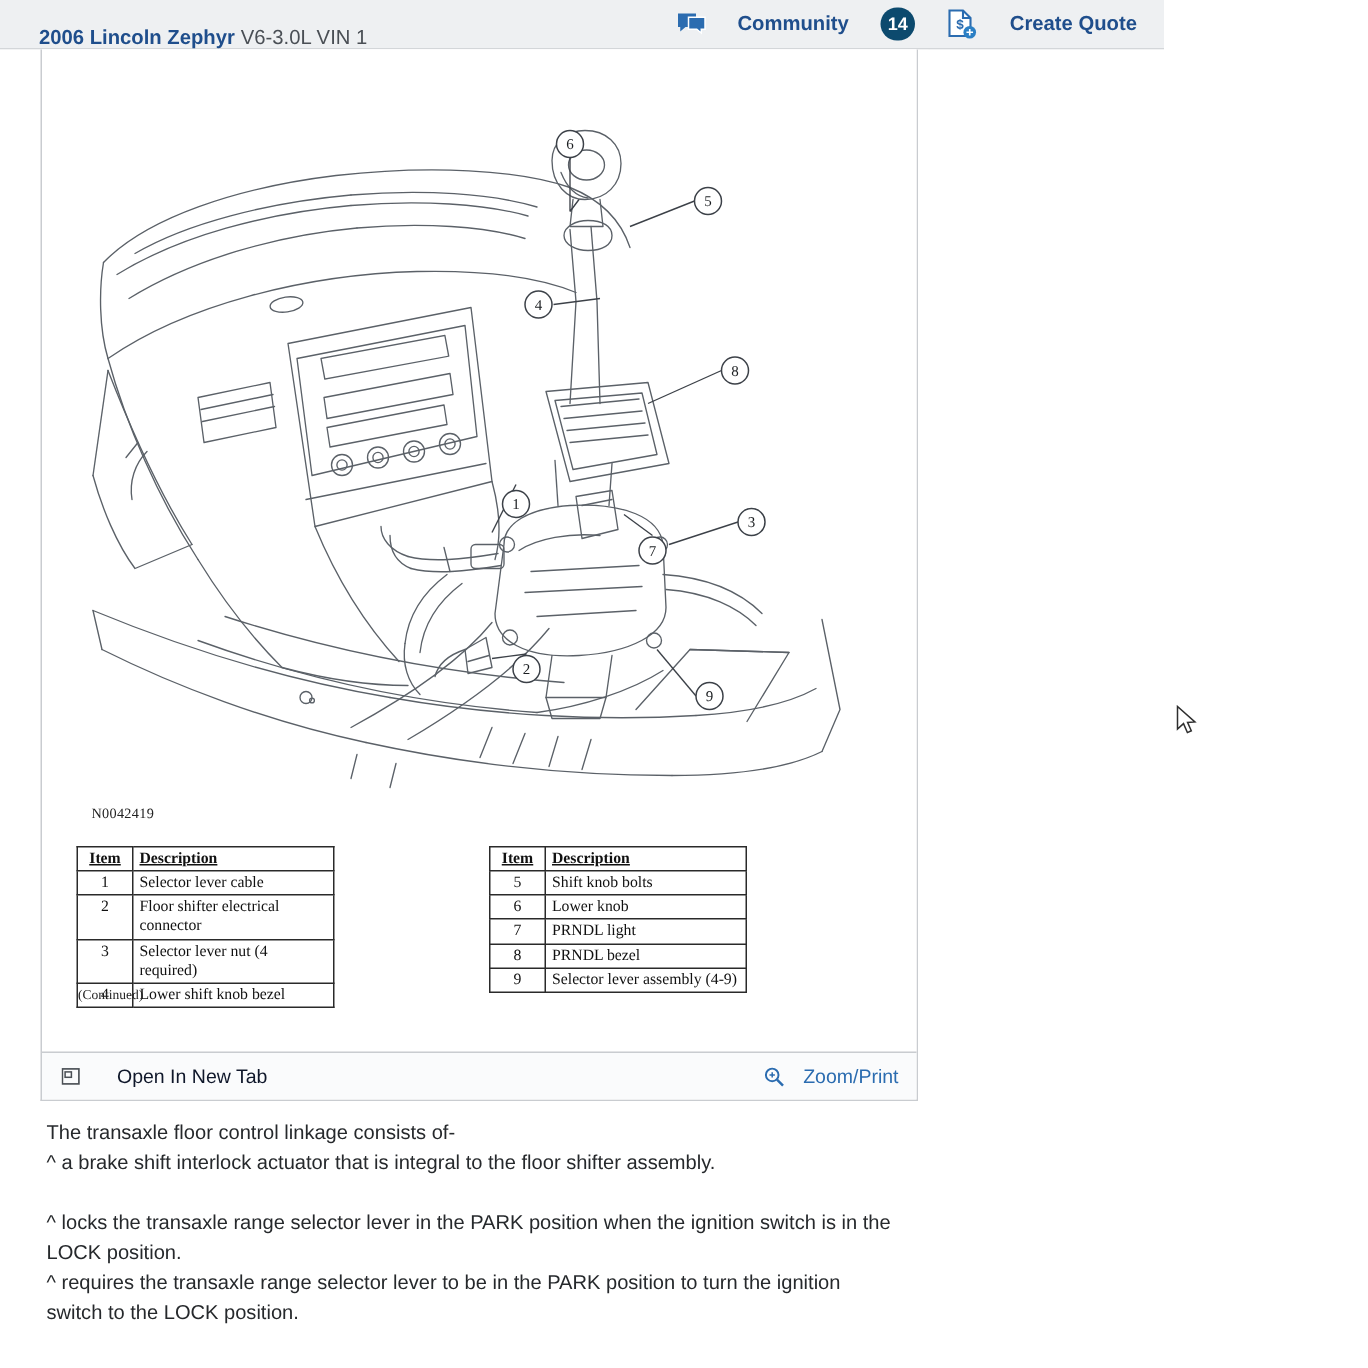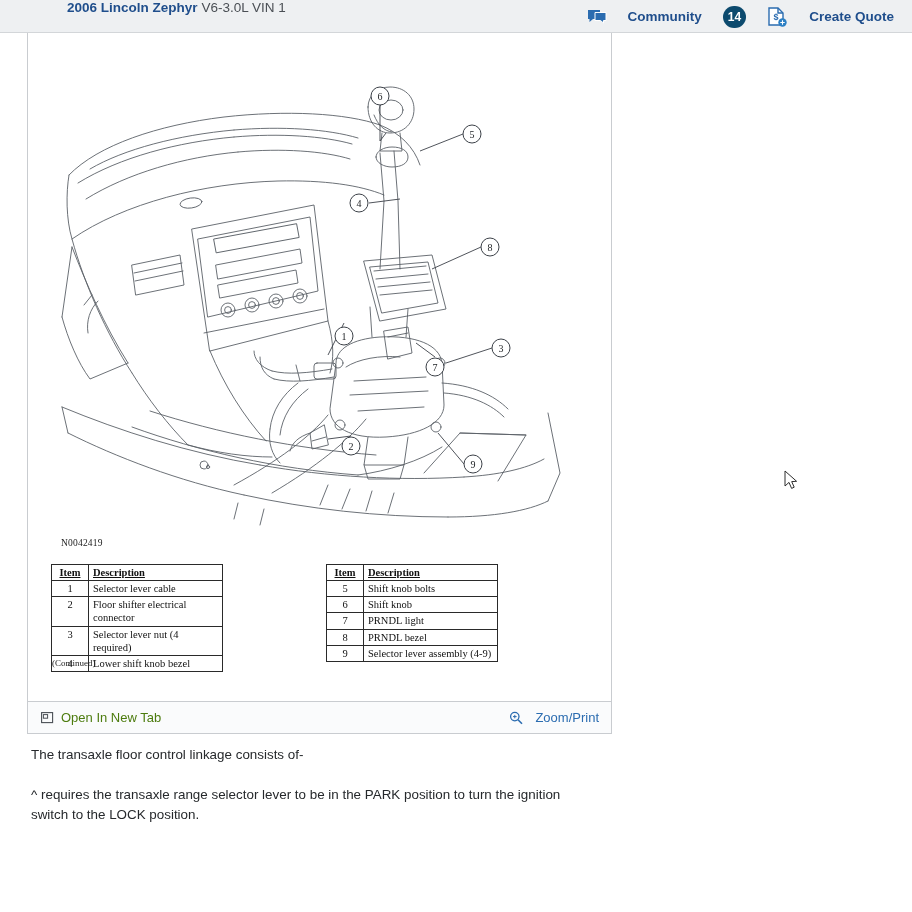--- a/index.html
+++ b/index.html
@@ -9,27 +9,26 @@
     height: 912px;
     background: #ffffff;
     font-family: "Liberation Sans", sans-serif;
     overflow: hidden;
   }
 
   
   .topbar {
     position: absolute;
     left: 0; top: 0;
-    width: 912px; height: 33px;
+    width: 776px; height: 33px;
     background: #eef0f2;
     border-bottom: 1px solid #d3d6d9;
     box-sizing: border-box;
     display: flex;
-    align-items: flex-start;
-    padding-left: 41px;
+    align-items: flex-end;
   }
   .vehicle-title {
     margin-left: 26px;
     font-size: 13.5px;
     white-space: nowrap;
   }
   .vehicle-title .ymm {
     color: #1f4e8c;
     font-weight: bold;
   }
@@ -153,23 +152,23 @@
   .figure-footer {
     position: relative;
     height: 31px;
     border-top: 1px solid #c9ccd0;
     background: #fafbfc;
     display: flex;
     align-items: center;
     font-size: 13px;
   }
   .ff-left {
-    display: flex; align-items: center; gap: 7px;
+    display: flex; align-items: center; gap: 24px;
     margin-left: 13px;
-    color: #4d7c0f;
+    color: #0f172a;
     cursor: pointer;
   }
   .ff-right {
     display: flex; align-items: center; gap: 12px;
     margin-left: auto;
     margin-right: 12px;
     color: #2b6cb0;
     cursor: pointer;
   }
 
@@ -453,21 +452,21 @@
             <tr>
           <th class="c-item">Item</th>
           <th>Description</th>
         </tr>
         <tr>
           <td class="c-item">5</td>
           <td>Shift knob bolts</td>
         </tr>
         <tr>
           <td class="c-item">6</td>
-          <td>Shift knob</td>
+          <td>Lower knob</td>
         </tr>
         <tr>
           <td class="c-item">7</td>
           <td>PRNDL light</td>
         </tr>
         <tr>
           <td class="c-item">8</td>
           <td>PRNDL bezel</td>
         </tr>
         <tr>
@@ -498,21 +497,23 @@
           </svg>
         </span>
         <span>Zoom/Print</span>
       </div>
     </div>
 
   </div>
 
   <div class="bodytext">
     <p>The transaxle floor control linkage consists of-</p>
+    <p>^  a brake shift interlock actuator that is integral to the floor shifter assembly.</p>
     <div class="gap"></div>
+    <p>^  locks the transaxle range selector lever in the PARK position when the ignition switch is in the LOCK position.</p>
     <p>^  requires the transaxle range selector lever to be in the PARK position to turn the ignition switch to the LOCK position.</p>
   </div>
 
   <svg class="cursor" viewBox="0 0 14 20">
     <path d="M1 1 L1 16 L5 12.4 L7.6 18.4 L10.2 17.2 L7.7 11.6 L12.6 11.3 Z" fill="#ffffff" stroke="#2e2e2e" stroke-width="1"></path>
   </svg>
 
 </div>
 
 </body></html>

